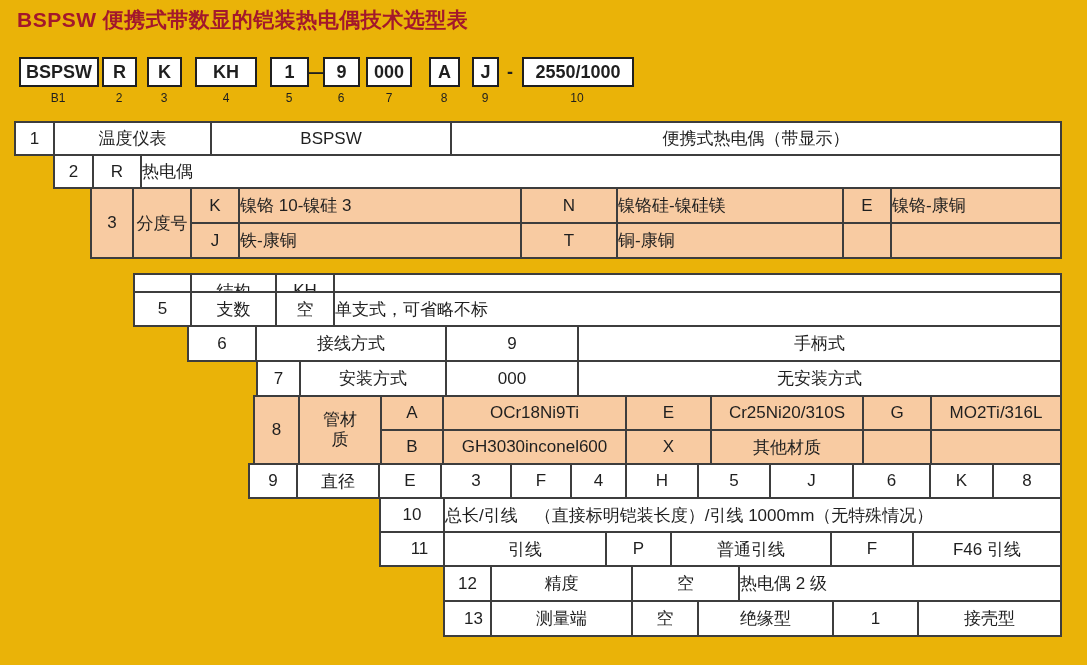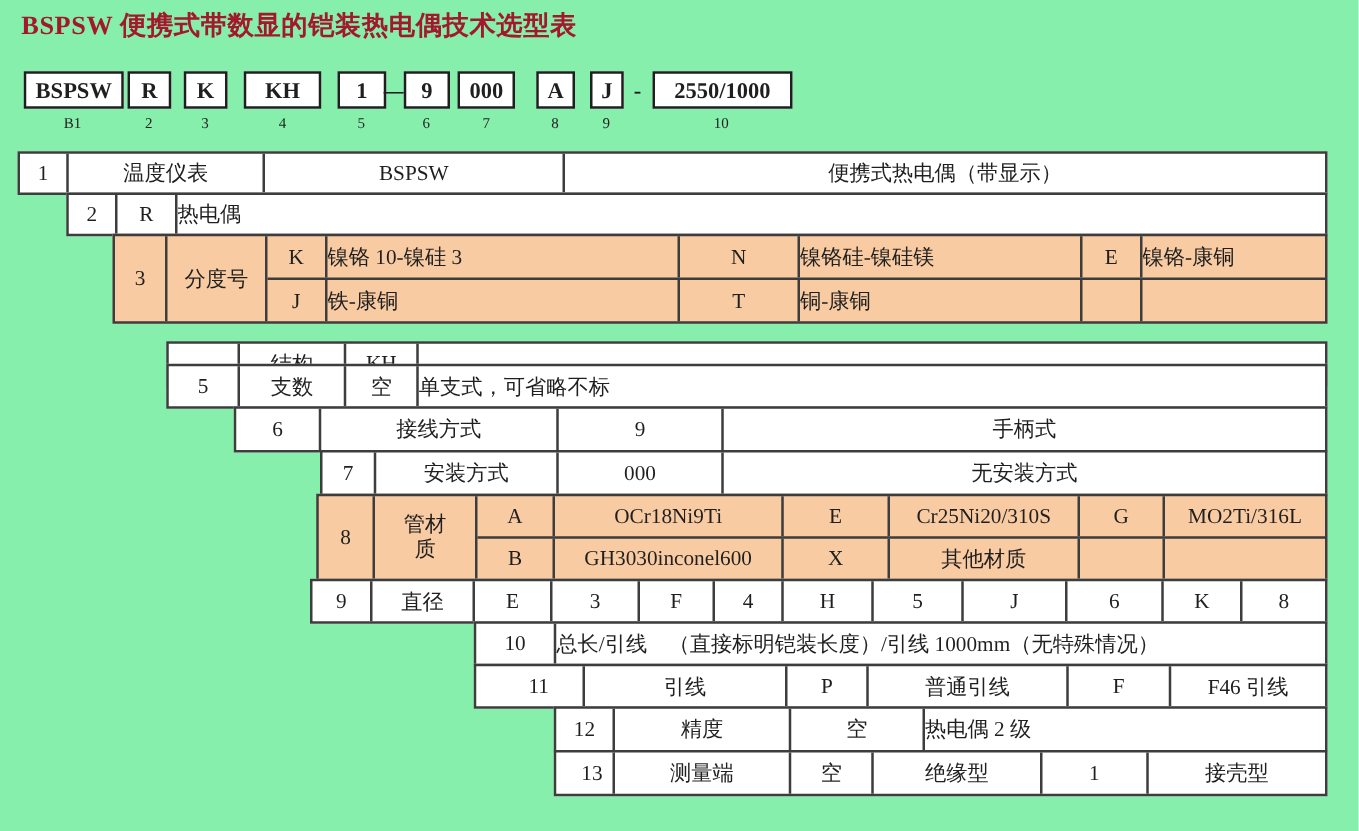--- a/index.html
+++ b/index.html
@@ -1,17 +1,17 @@
 <!DOCTYPE html>
 <html><head>
 <meta charset="utf-8">
 <style>
   html,body{margin:0;padding:0;background:#ffffff;}
-  #page{position:relative;width:1087px;height:665px;background:#86efac;overflow:hidden;
-        font-family:Liberation Serif, serif;color:#1f1f1f;}
+  #page{position:relative;width:1087px;height:665px;background:#eab308;overflow:hidden;
+        font-family:Liberation Sans, sans-serif;color:#1f1f1f;}
   #doc-title{position:absolute;left:17px;top:6px;font-size:21px;font-weight:bold;letter-spacing:0.5px;}
   
   .codebox{position:absolute;top:57px;height:30px;border:2px solid #1f1f1f;box-sizing:border-box;
            display:flex;align-items:center;justify-content:center;font-weight:bold;font-size:18px;background:#fff;}
   .codejoin{position:absolute;top:57px;height:30px;display:flex;align-items:center;justify-content:center;
             font-weight:bold;font-size:18px;}
   .poslabel{position:absolute;top:91px;transform:translateX(-50%);font-size:12px;}
   
   .row{position:absolute;display:flex;border:2px solid #3d3d3d;box-sizing:border-box;background:#fff;font-size:17px;}
   .cell{border-right:2px solid #3d3d3d;box-sizing:border-box;display:flex;align-items:center;
@@ -64,21 +64,21 @@
   </div>
 
   <div class="row" style="left:53px;top:154px;width:1009px;height:35px;">
     <div class="cell" style="width:39px;">2</div>
     <div class="cell" style="width:48px;">R</div>
     <div class="cell grow end left">热电偶</div>
   </div>
 
   <div class="row peach" style="left:90px;top:187px;width:972px;height:72px;">
     <div class="cell" style="width:42px;">3</div>
-    <div class="cell" style="width:80px;">分度号</div>
+    <div class="cell" style="width:58px;">分度号</div>
     <div class="stack">
       <div class="subrow divide">
         <div class="cell" style="width:48px;">K</div>
         <div class="cell left" style="width:282px;">镍铬 10-镍硅 3</div>
         <div class="cell" style="width:96px;">N</div>
         <div class="cell left" style="width:226px;">镍铬硅-镍硅镁</div>
         <div class="cell" style="width:48px;">E</div>
         <div class="cell grow end left">镍铬-康铜</div>
       </div>
       <div class="subrow">
@@ -159,21 +159,21 @@
     <div class="cell" style="width:63px;">K</div>
     <div class="cell grow end">8</div>
   </div>
 
   <div class="row" style="left:379px;top:497px;width:683px;height:36px;">
     <div class="cell" style="width:64px;">10</div>
     <div class="cell grow end left">总长/引线　（直接标明铠装长度）/引线 1000mm（无特殊情况）</div>
   </div>
 
   <div class="row" style="left:379px;top:531px;width:683px;height:36px;">
-    <div class="cell" style="width:87px;padding-left:15px;">11</div>
+    <div class="cell" style="width:64px;padding-left:15px;">11</div>
     <div class="cell" style="width:162px;">引线</div>
     <div class="cell" style="width:65px;">P</div>
     <div class="cell" style="width:160px;">普通引线</div>
     <div class="cell" style="width:82px;">F</div>
     <div class="cell grow end">F46 引线</div>
   </div>
 
   <div class="row" style="left:443px;top:565px;width:619px;height:37px;">
     <div class="cell" style="width:47px;">12</div>
     <div class="cell" style="width:141px;">精度</div>

